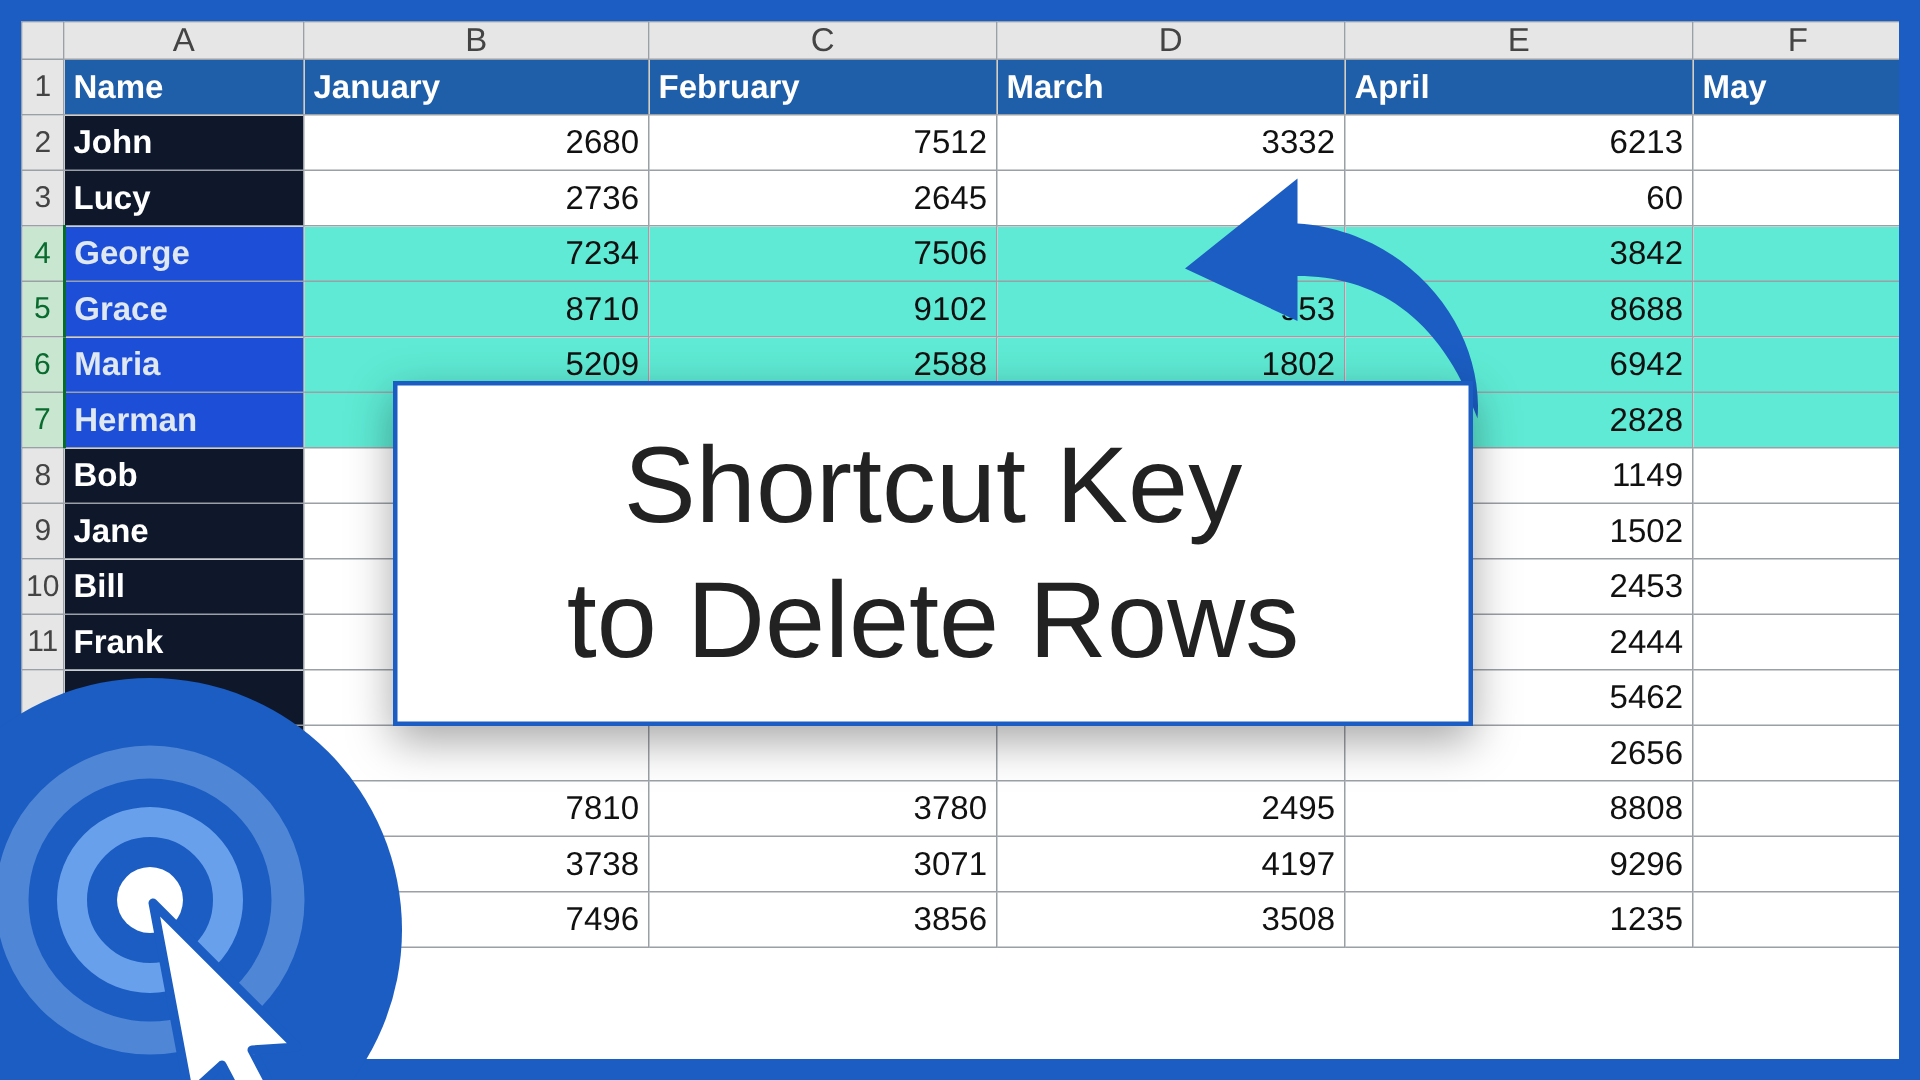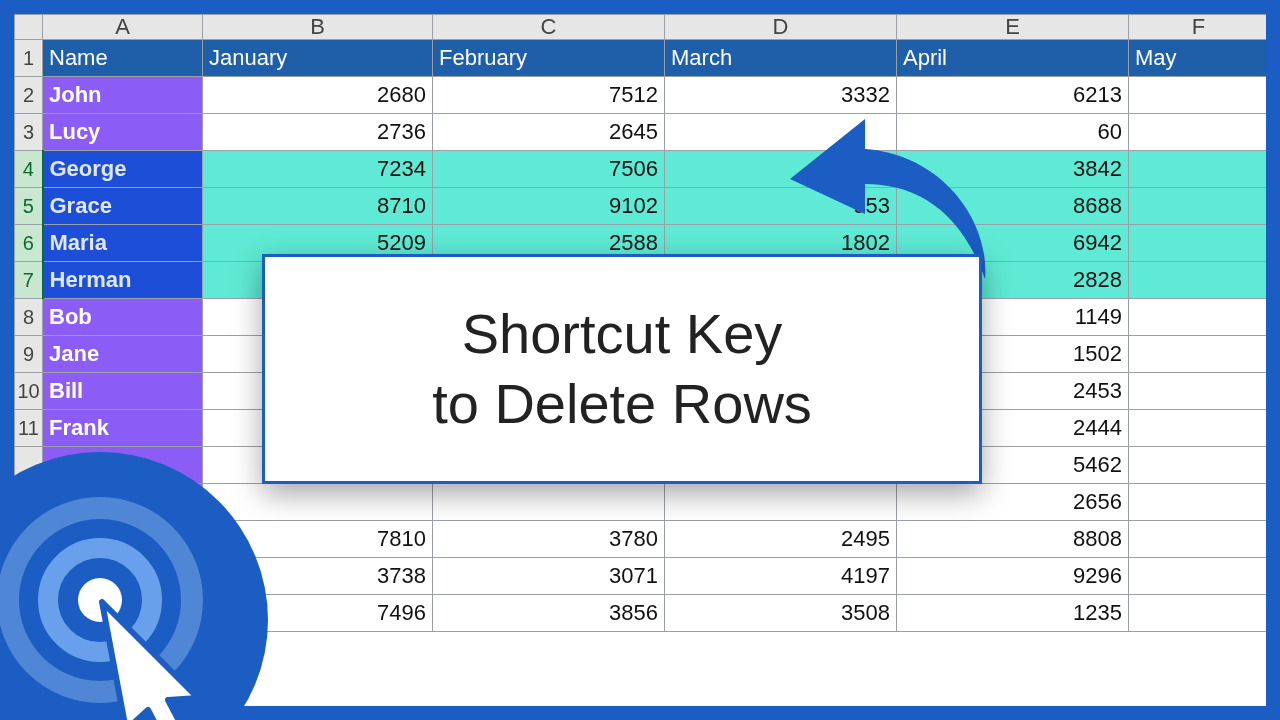--- a/index.html
+++ b/index.html
@@ -57,24 +57,24 @@
     padding: 0;
   }
   td.rowhead.sel {
     background: #c8e6d0;
     color: #0a6b2f;
     border-right: 2px solid #0a6b2f;
   }
   tr.header td.cell {
     background: #1f5ea8;
     color: #fff;
-    font-weight: normal;
+    font-weight: bold;
   }
   td.name {
-    background: #8b5cf6;
+    background: #0f172a;
     color: #fff;
     font-weight: bold;
     text-align: left;
   }
   td.num {
     text-align: right;
     color: #111;
   }
   td.hdr { text-align: left; }
   tr.sel td.cell { background: #5eead4; }
@@ -103,21 +103,21 @@
     height: 230px;
     background: #fff;
     border: 3px solid #1b5dc2;
     box-shadow: 0 10px 28px rgba(0,0,0,0.35);
     display: flex;
     align-items: center;
     justify-content: center;
     text-align: center;
   }
   .card .tx {
-    font-size: 56px;
+    font-size: 72px;
     color: #222;
     line-height: 1.25;
   }
 
   
   .corner-icon {
     position: absolute;
     left: -70px;
     bottom: -70px;
     width: 340px;

